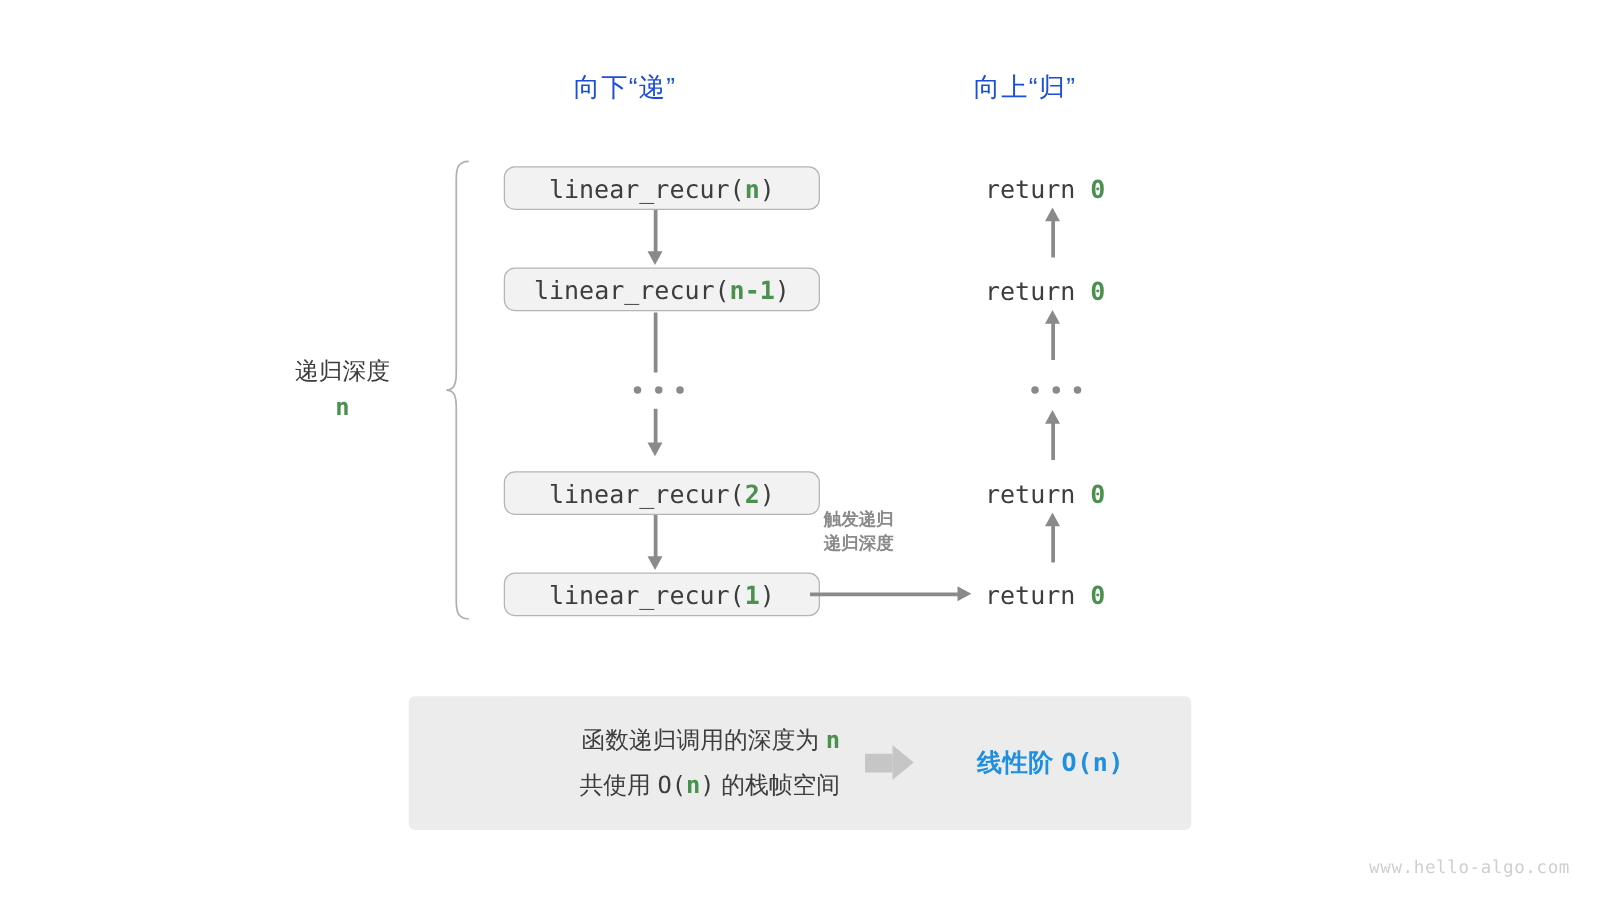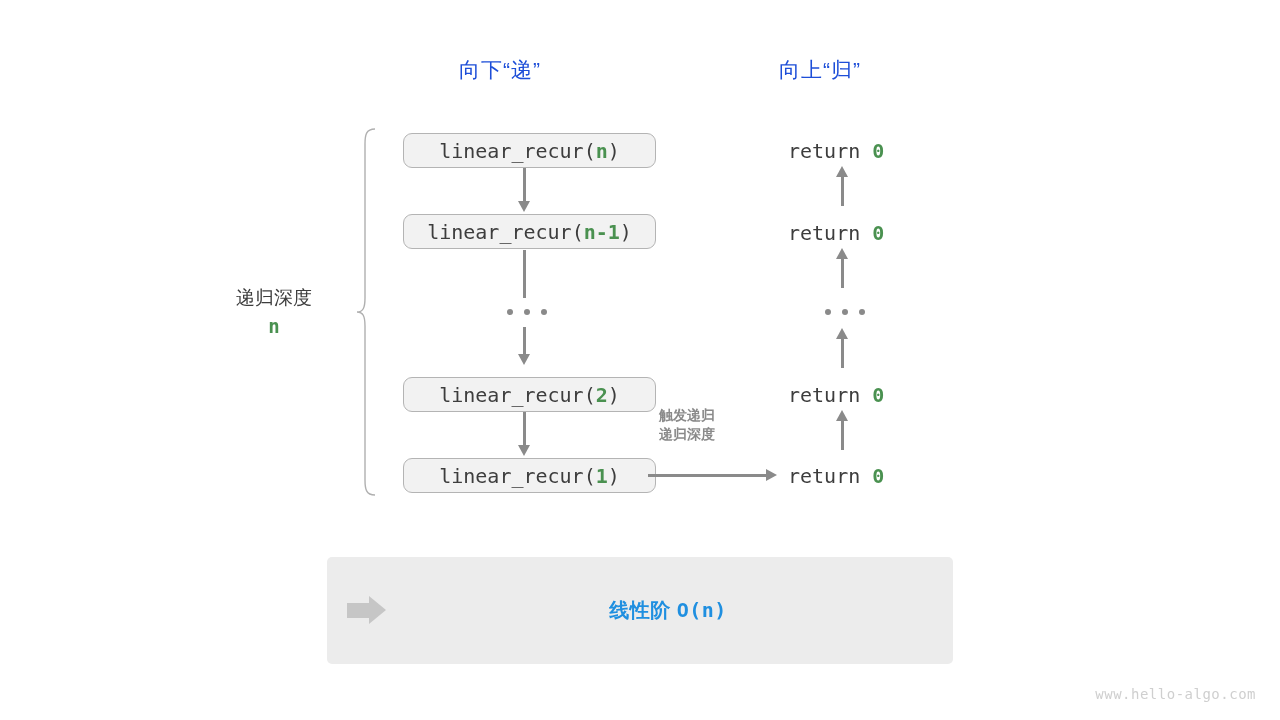--- a/index.html
+++ b/index.html
@@ -308,20 +308,31 @@
 
   <div class="hline" style="left:648px;top:474px;width:120px"></div>
   <div class="arrow-head-right" style="left:766px;top:469px"></div>
 
   <div id="trigger-note">
     <span>触发递归</span><br>
     <span>递归深度</span>
   </div>
 
   <div id="summary-panel">
+    <div id="summary-left">
+      <div>
+        <span>函数递归调用的深度为</span>
+        <span class="n">n</span>
+      </div>
+      <div>
+        <span>共使用</span>
+        <span class="mono">O(</span><span class="n">n</span><span class="mono">)</span>
+        <span>的栈帧空间</span>
+      </div>
+    </div>
 
     <div id="summary-arrow">
       <div class="block-arrow"></div>
     </div>
 
     <div id="summary-right">
       <span class="value">
         <span>线性阶</span>
         <span class="mono">O(n)</span>
       </span>

